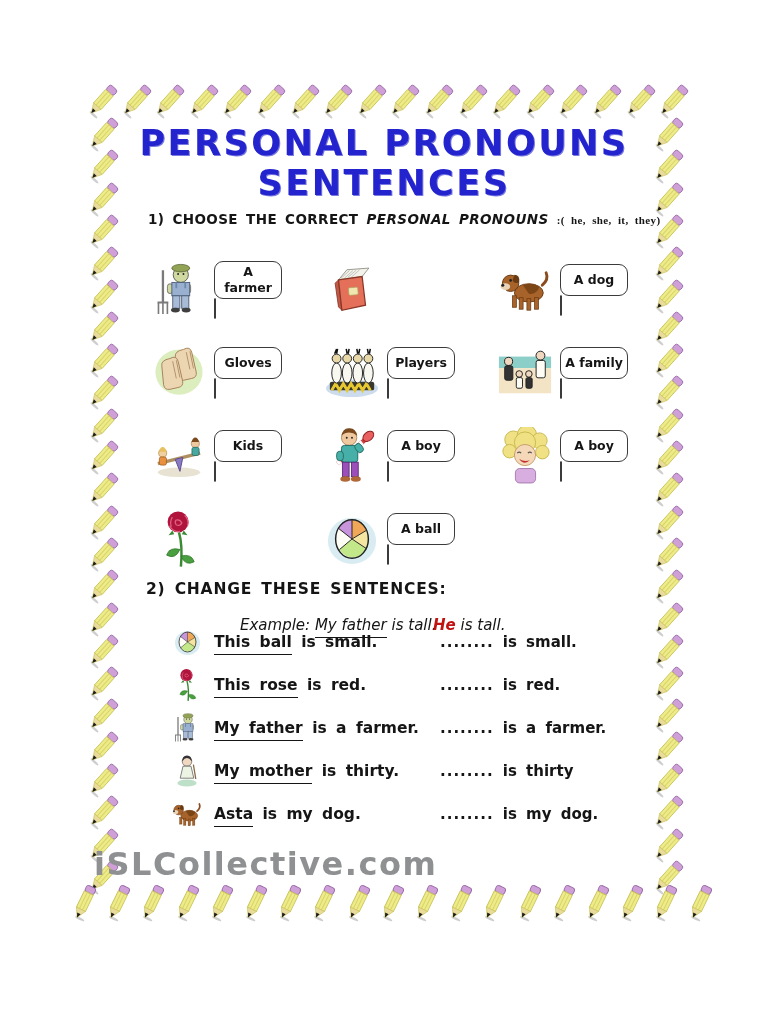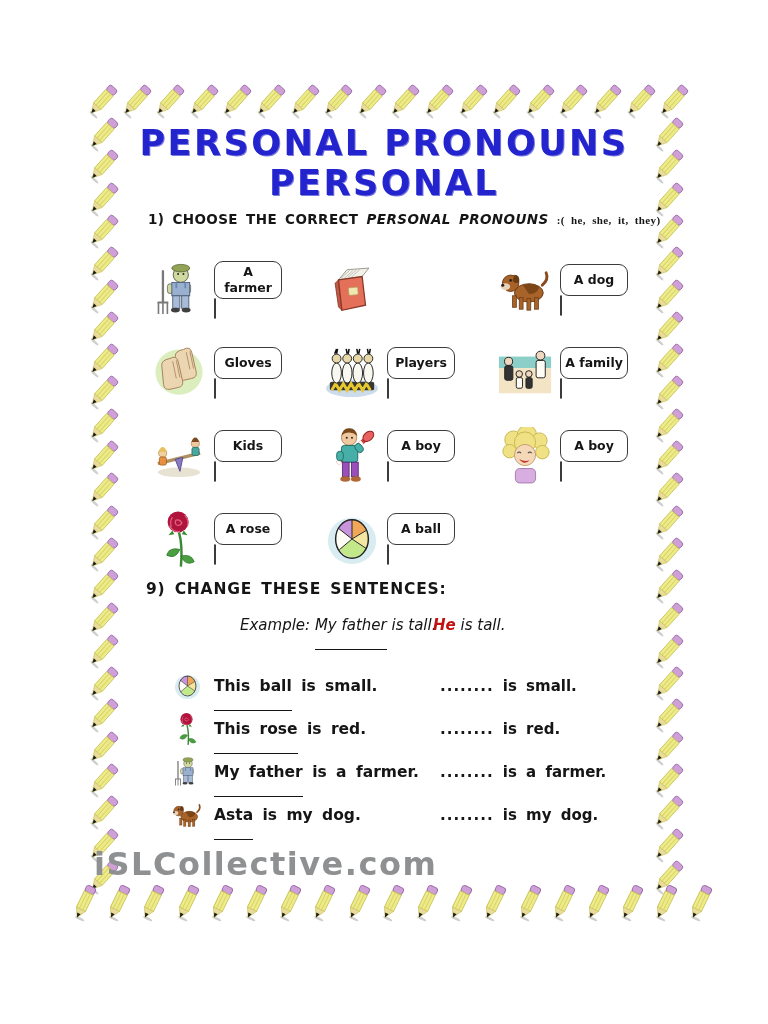--- a/index.html
+++ b/index.html
@@ -31,23 +31,23 @@
     display:flex;align-items:center;justify-content:center;text-align:center;
     padding:2px 3px;font-size:12.5px;font-weight:bold;background:#fff;line-height:1.25;}
   .label-box span{white-space:pre-line;}
   .answer-box{height:27px;border:1.6px solid #3b3b3b;border-radius:9px;margin-top:2px;background:#fff;}
   
   .s2-heading{position:absolute;top:580px;left:146px;font-size:15.5px;
     font-weight:bold;letter-spacing:.8px;word-spacing:3px;}
   .example{position:absolute;top:616px;left:0;width:768px;font-style:italic;font-size:15px;}
   .example .ex-left{position:absolute;left:240px;white-space:nowrap;}
   .example .ex-right{position:absolute;left:433px;white-space:nowrap;}
-  .u{border-bottom:1.6px solid #151515;padding-bottom:15px;}
+  .u{border-bottom:1.6px solid #151515;padding-bottom:3px;}
   .red{color:var(--pronoun-red,#c11212);font-weight:bold;}
-  .sentences{position:absolute;top:664px;left:168px;width:480px;}
+  .sentences{position:absolute;top:620px;left:168px;width:480px;}
   .sent{height:43px;display:flex;align-items:center;position:relative;}
   .sent .icon{width:38px;display:flex;justify-content:center;align-items:center;flex:none;}
   .sent .text{margin-left:8px;font-weight:bold;font-size:15.5px;word-spacing:4px;white-space:nowrap;}
   .sent .blank{position:absolute;left:272px;font-weight:bold;font-size:15px;word-spacing:4px;white-space:nowrap;}
   .sent .dots{letter-spacing:1px;}
   
   .footer{position:absolute;top:845px;left:94px;font-size:32px;font-weight:bold;
     color:var(--footer-gray,#8e9092);letter-spacing:1.5px;}
 </style>
 </head>
@@ -506,21 +506,21 @@
       <svg class="pencil steep" viewBox="0 0 36 38" style="left: 647.4px; top: 884px;">
         <use href="#pencil-sym"></use>
       </svg>
       <svg class="pencil steep" viewBox="0 0 36 38" style="left: 681.6px; top: 884px;">
         <use href="#pencil-sym"></use>
       </svg>
     </div>
 
   <div class="title">
     <div>PERSONAL PRONOUNS</div>
-    <div>PERSONAL</div>
+    <div>SENTENCES</div>
   </div>
 
   <div class="s1-heading">
     <span>1)</span>
     <span>CHOOSE THE CORRECT</span>
     <span class="it">PERSONAL PRONOUNS</span>
     <span class="ser">:( he, she, it, they)</span>
   </div>
 
   <div class="grid">
@@ -635,43 +635,37 @@
           </span>
         <span class="answer-box"></span>
       </span>
     </div>
     <div class="cell">
       <span class="picwrap">
           <svg width="38" height="60" viewBox="0 0 40 62">
             <use href="#img-rose"></use>
           </svg>
         </span>
-      <span class="boxes">
-        <span class="label-box">
-            <span>A rose</span>
-          </span>
-        <span class="answer-box"></span>
-      </span>
     </div>
     <div class="cell">
       <span class="picwrap">
           <svg width="52" height="58" viewBox="0 0 54 60">
             <use href="#img-ball"></use>
           </svg>
         </span>
       <span class="boxes">
         <span class="label-box">
             <span>A ball</span>
           </span>
         <span class="answer-box"></span>
       </span>
     </div>
   </div>
 
-  <div class="s2-heading">9) CHANGE THESE SENTENCES:</div>
+  <div class="s2-heading">2) CHANGE THESE SENTENCES:</div>
 
   <div class="example">
     <span class="ex-left">
       <span>Example:</span>
       <span class="u">My father</span>
       <span>is tall.</span>
     </span>
     <span class="ex-right">
       <span class="red">He</span>
       <span>is tall.</span>
@@ -701,20 +695,29 @@
       <span class="icon">
           <svg width="28" height="32" viewBox="0 0 56 64">
             <use href="#img-farmer"></use>
           </svg>
         </span>
       <span class="text"><span class="u">My father</span> <span>is a farmer.</span></span>
       <span class="blank"><span class="dots">........</span> <span>is a farmer.</span></span>
     </div>
     <div class="sent">
       <span class="icon">
+          <svg width="24" height="32" viewBox="0 0 30 40">
+            <use href="#img-mother"></use>
+          </svg>
+        </span>
+      <span class="text"><span class="u">My mother</span> <span>is thirty.</span></span>
+      <span class="blank"><span class="dots">........</span> <span>is thirty</span></span>
+    </div>
+    <div class="sent">
+      <span class="icon">
           <svg width="32" height="28" viewBox="0 0 56 50">
             <use href="#img-dog"></use>
           </svg>
         </span>
       <span class="text"><span class="u">Asta</span> <span>is my dog.</span></span>
       <span class="blank"><span class="dots">........</span> <span>is my dog.</span></span>
     </div>
   </div>
 
   <div class="footer">iSLCollective.com</div>

